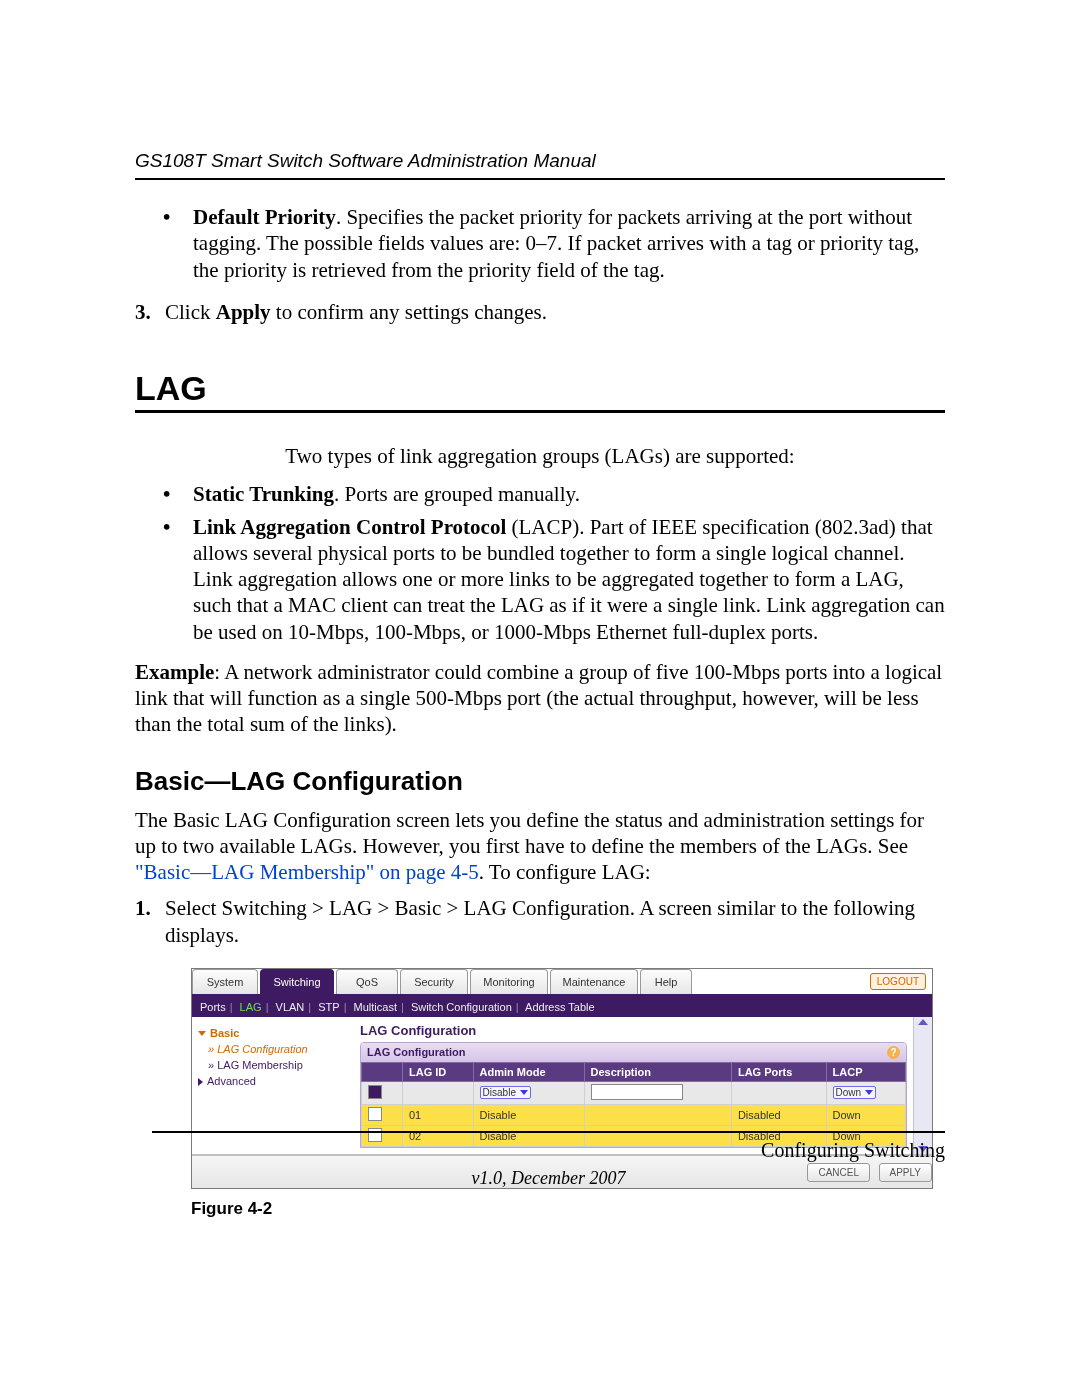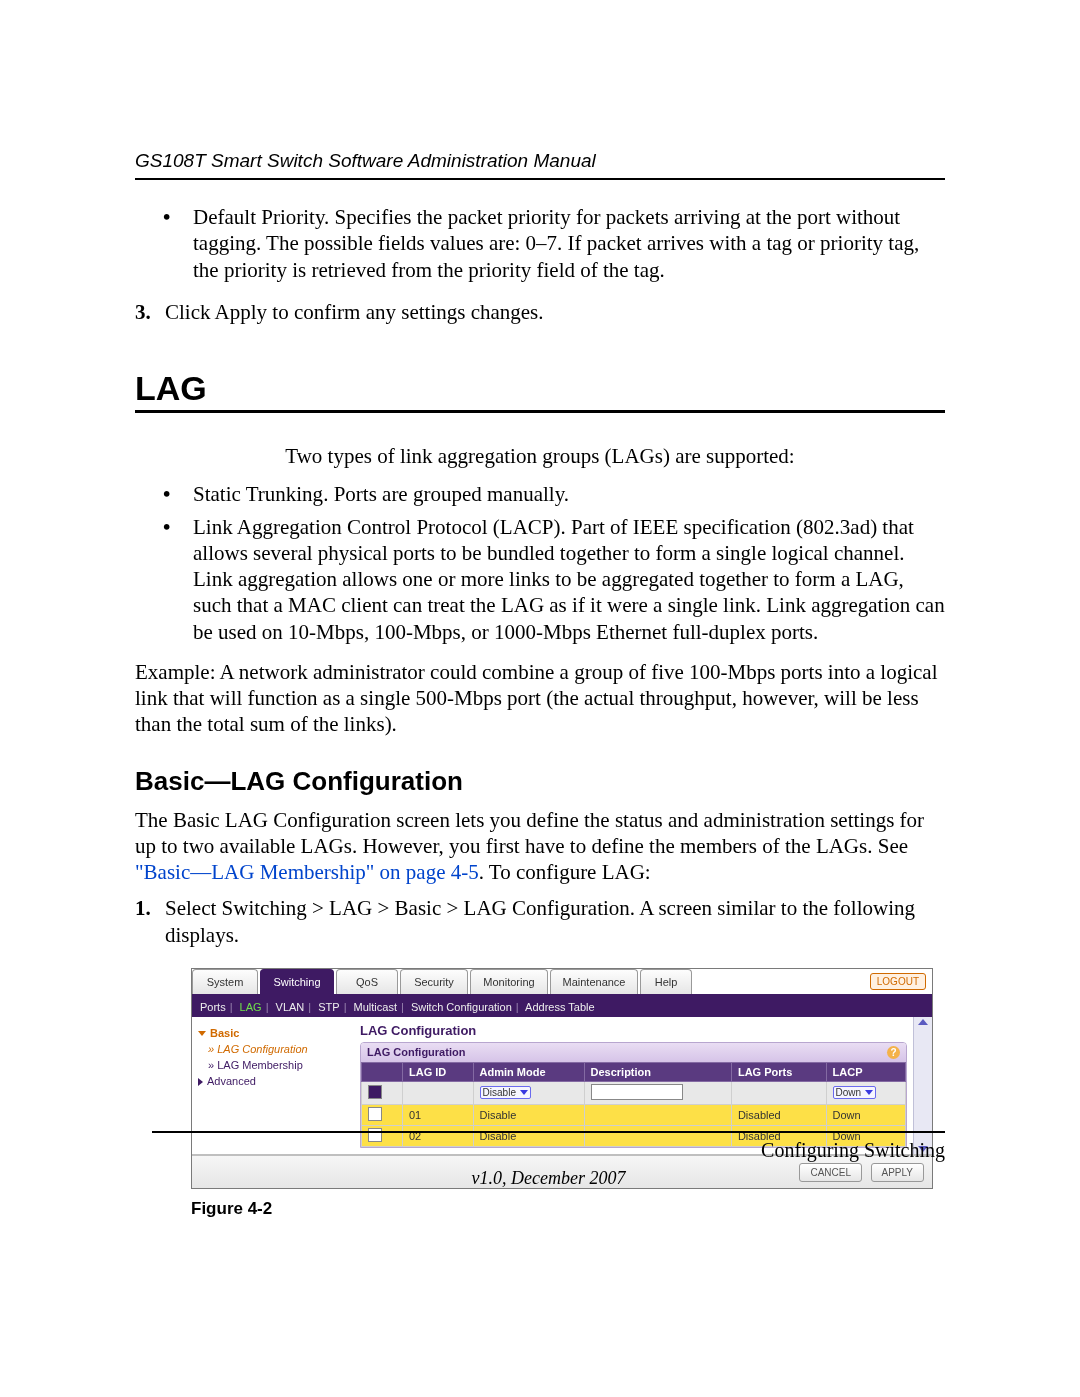--- a/index.html
+++ b/index.html
@@ -61,21 +61,21 @@
     font-weight: bold;
     margin: 44px 0 0 0;
   }
   h2.subsection {
     font-family: Arial, Helvetica, sans-serif;
     font-size: 26px;
     font-weight: bold;
     margin: 28px 0 10px 0;
   }
   .link-text { color: #0044cc; }
-  b { font-weight: normal; }
+  b { font-weight: bold; }
 
   
   .ui-frame {
     margin: 20px 0 6px 56px;
     width: 740px;
     border: 1px solid #7a7a7a;
     font-family: Verdana, Arial, sans-serif;
     background: #fff;
   }
   .ui-tabs {
@@ -246,21 +246,21 @@
     padding:2px 0;
   }
   .arrow {
     width:0;height:0;border-left:5px solid transparent;border-right:5px solid transparent;
   }
   .arrow.up { border-bottom:6px solid #5a5ac0; }
   .arrow.dn { border-top:6px solid #5a5ac0; }
   .ui-footer {
     border-top: 2px solid #bfbfbf;
     background: linear-gradient(#f6f6f6,#e6e6e6);
-    padding: 6px 8px;
+    padding: 6px 0;
     text-align: right;
   }
   .btn {
     font-size: 10px;
     color: #555;
     border: 1px solid #999;
     border-radius: 3px;
     padding: 3px 10px;
     background: linear-gradient(#fff,#e6e6e6);
     margin-left: 4px;

